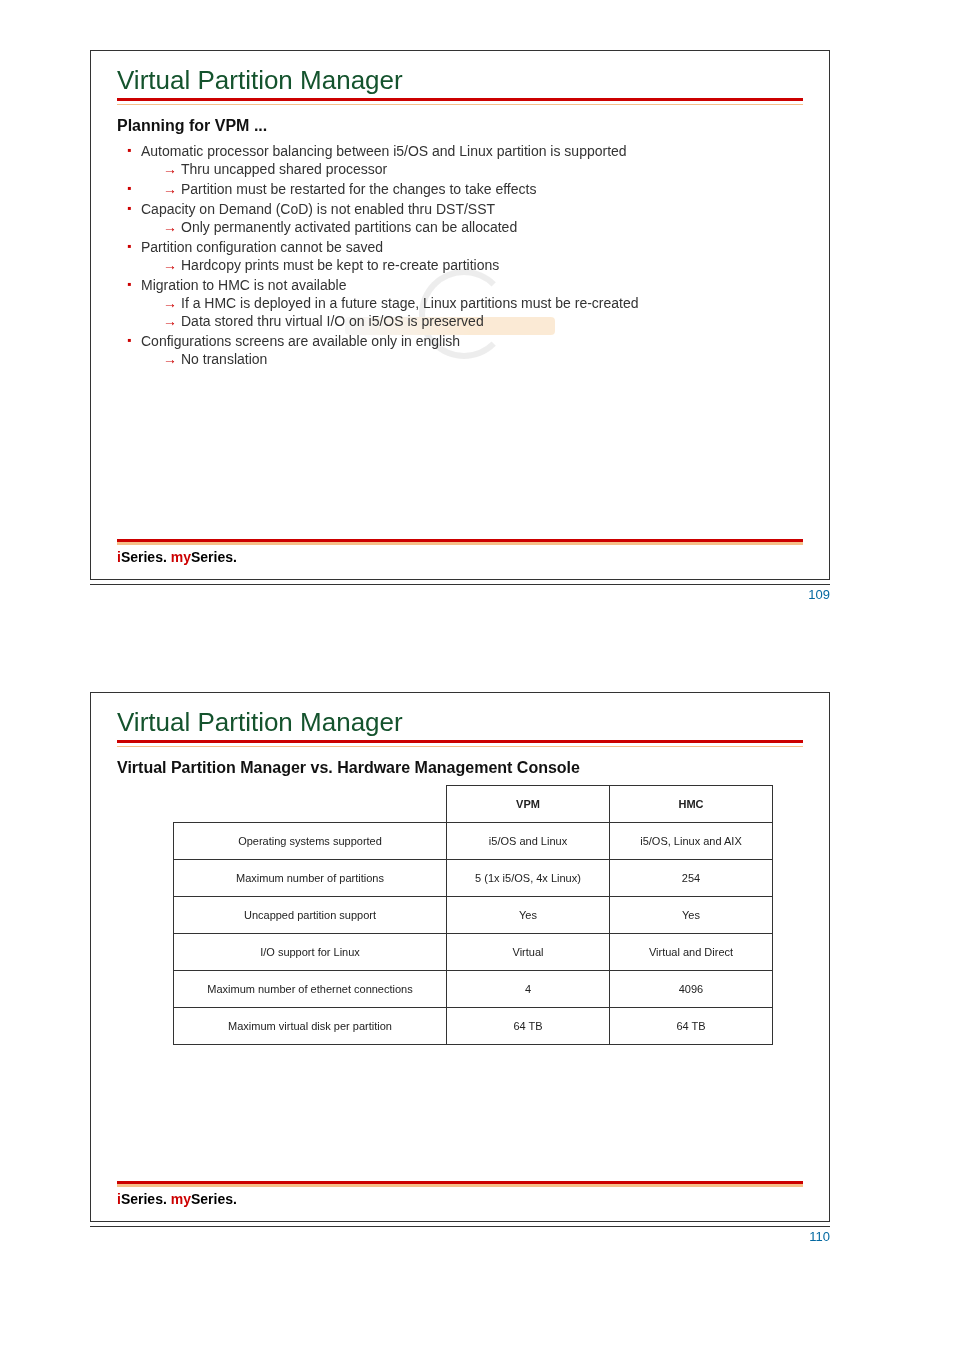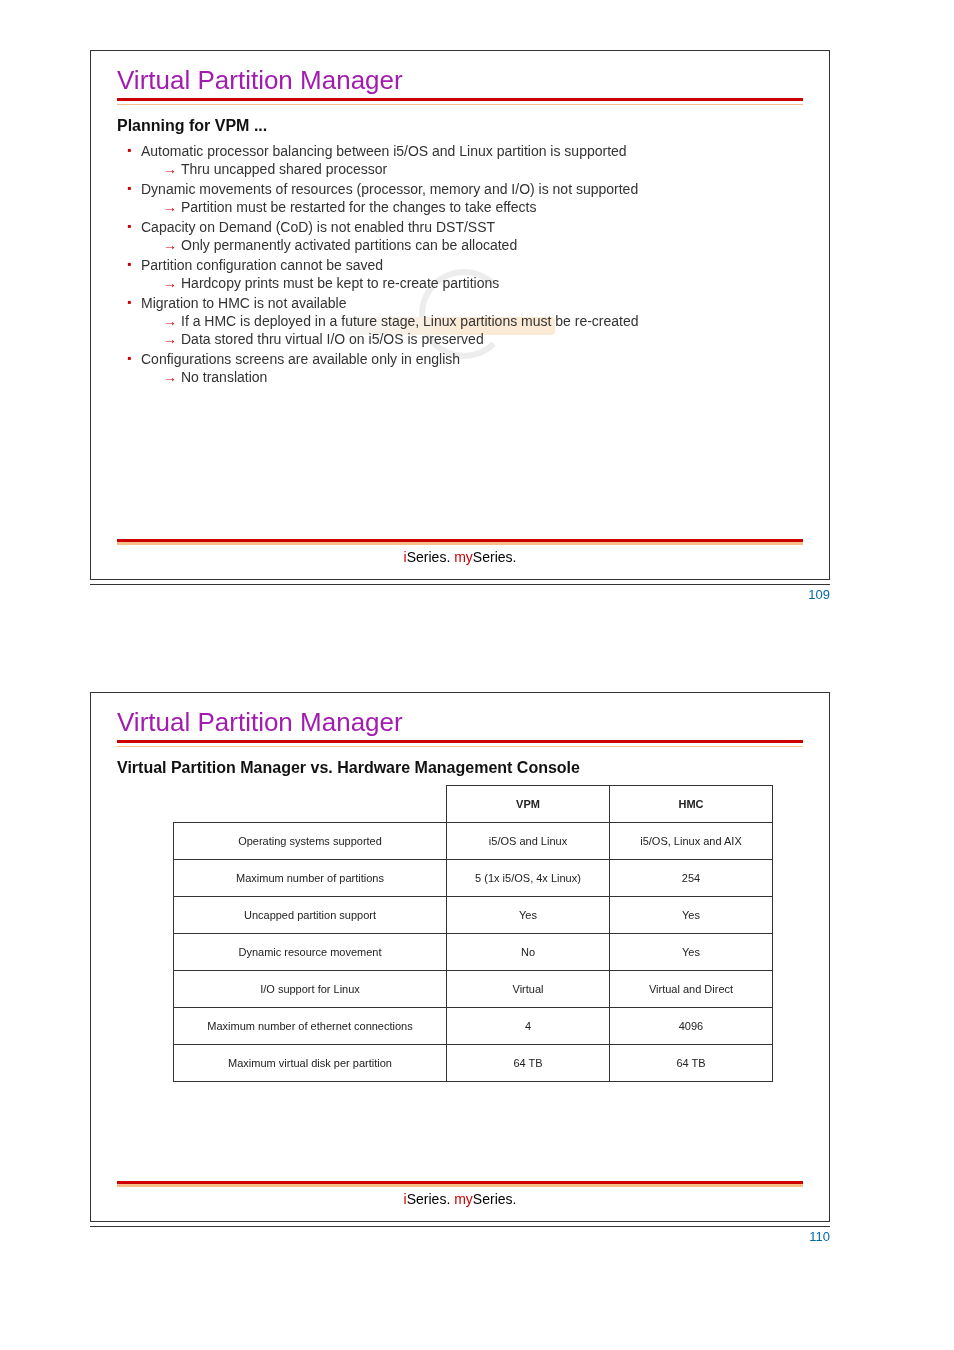--- a/index.html
+++ b/index.html
@@ -19,21 +19,21 @@
     border: 1px solid #333;
     width: 740px;
     height: 530px;
     padding: 14px 26px 12px 26px;
     box-sizing: border-box;
     background: #fff;
     overflow: hidden;
   }
   .slide-title {
     font-size: 26px;
-    color: #a21caf;
+    color: #14532d;
     margin: 0 0 2px 0;
     font-weight: normal;
   }
   .title-rule {
     height: 3px;
     background: #c00;
     margin-bottom: 3px;
   }
   .title-rule-thin {
     height: 1px;
@@ -87,22 +87,22 @@
     height: 3px;
     background: #f6c089;
   }
   .footer-area {
     position: absolute;
     left: 26px;
     right: 26px;
     bottom: 14px;
   }
   .branding {
-    text-align: center;
-    font-weight: normal;
+    text-align: left;
+    font-weight: bold;
     font-size: 14px;
     margin-top: 4px;
   }
   .branding .i { color: #c00; }
   .branding .series { color: #000; }
   .branding .my { color: #c00; }
   .page-num {
     width: 740px;
     text-align: right;
     font-size: 13px;
@@ -175,21 +175,21 @@
 
     <div class="watermark">
       <div class="wm-ring"></div>
       <div class="wm-bar"></div>
     </div>
 
     <ul class="bullets" id="bullets1">
         <li><span>Automatic processor balancing between i5/OS and Linux partition is supported</span><ul class="sub">
             <li><span class="arrow">→</span><span>Thru uncapped shared processor</span></li>
           </ul></li>
-        <li><span>Dynamic movements of resources (processor, memory and I/O) is not supported</span><ul class="sub">
+        <li><ul class="sub">
             <li><span class="arrow">→</span><span>Partition must be restarted for the changes to take effects</span></li>
           </ul></li>
         <li><span>Capacity on Demand (CoD) is not enabled thru DST/SST</span><ul class="sub">
             <li><span class="arrow">→</span><span>Only permanently activated partitions can be allocated</span></li>
           </ul></li>
         <li><span>Partition configuration cannot be saved</span><ul class="sub">
             <li><span class="arrow">→</span><span>Hardcopy prints must be kept to re-create partitions</span></li>
           </ul></li>
         <li><span>Migration to HMC is not available</span><ul class="sub">
             <li><span class="arrow">→</span><span>If a HMC is deployed in a future stage, Linux partitions must be re-created</span></li>
@@ -238,25 +238,20 @@
             <td class="first">Maximum number of partitions</td>
             <td>5 (1x i5/OS, 4x Linux)</td>
             <td>254</td>
           </tr>
           <tr>
             <td class="first">Uncapped partition support</td>
             <td>Yes</td>
             <td>Yes</td>
           </tr>
           <tr>
-            <td class="first">Dynamic resource movement</td>
-            <td>No</td>
-            <td>Yes</td>
-          </tr>
-          <tr>
             <td class="first">I/O support for Linux</td>
             <td>Virtual</td>
             <td>Virtual and Direct</td>
           </tr>
           <tr>
             <td class="first">Maximum number of ethernet connections</td>
             <td>4</td>
             <td>4096</td>
           </tr>
           <tr>

